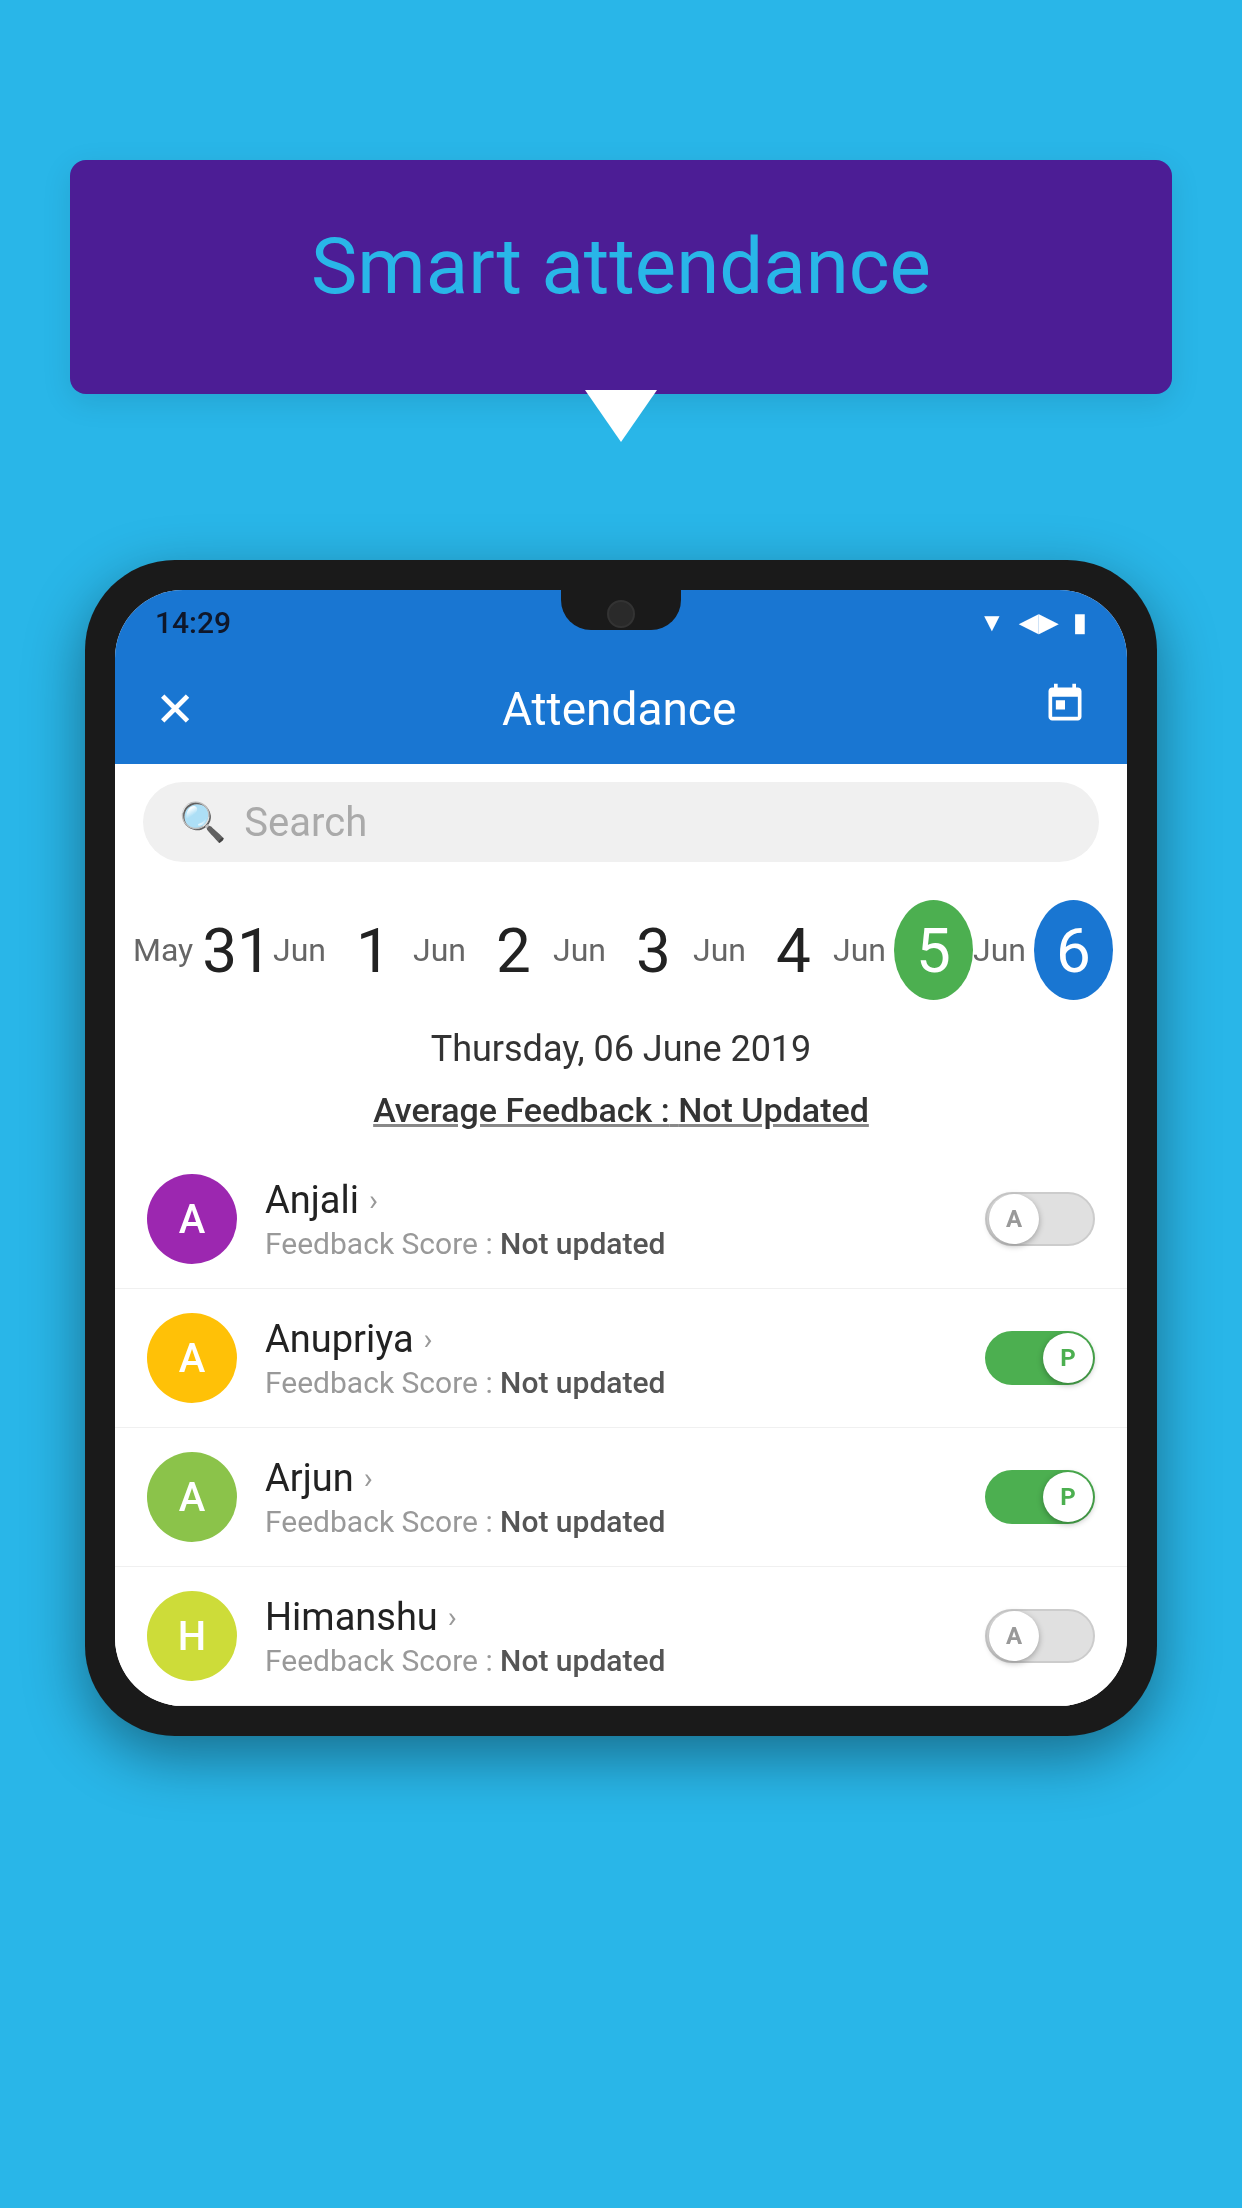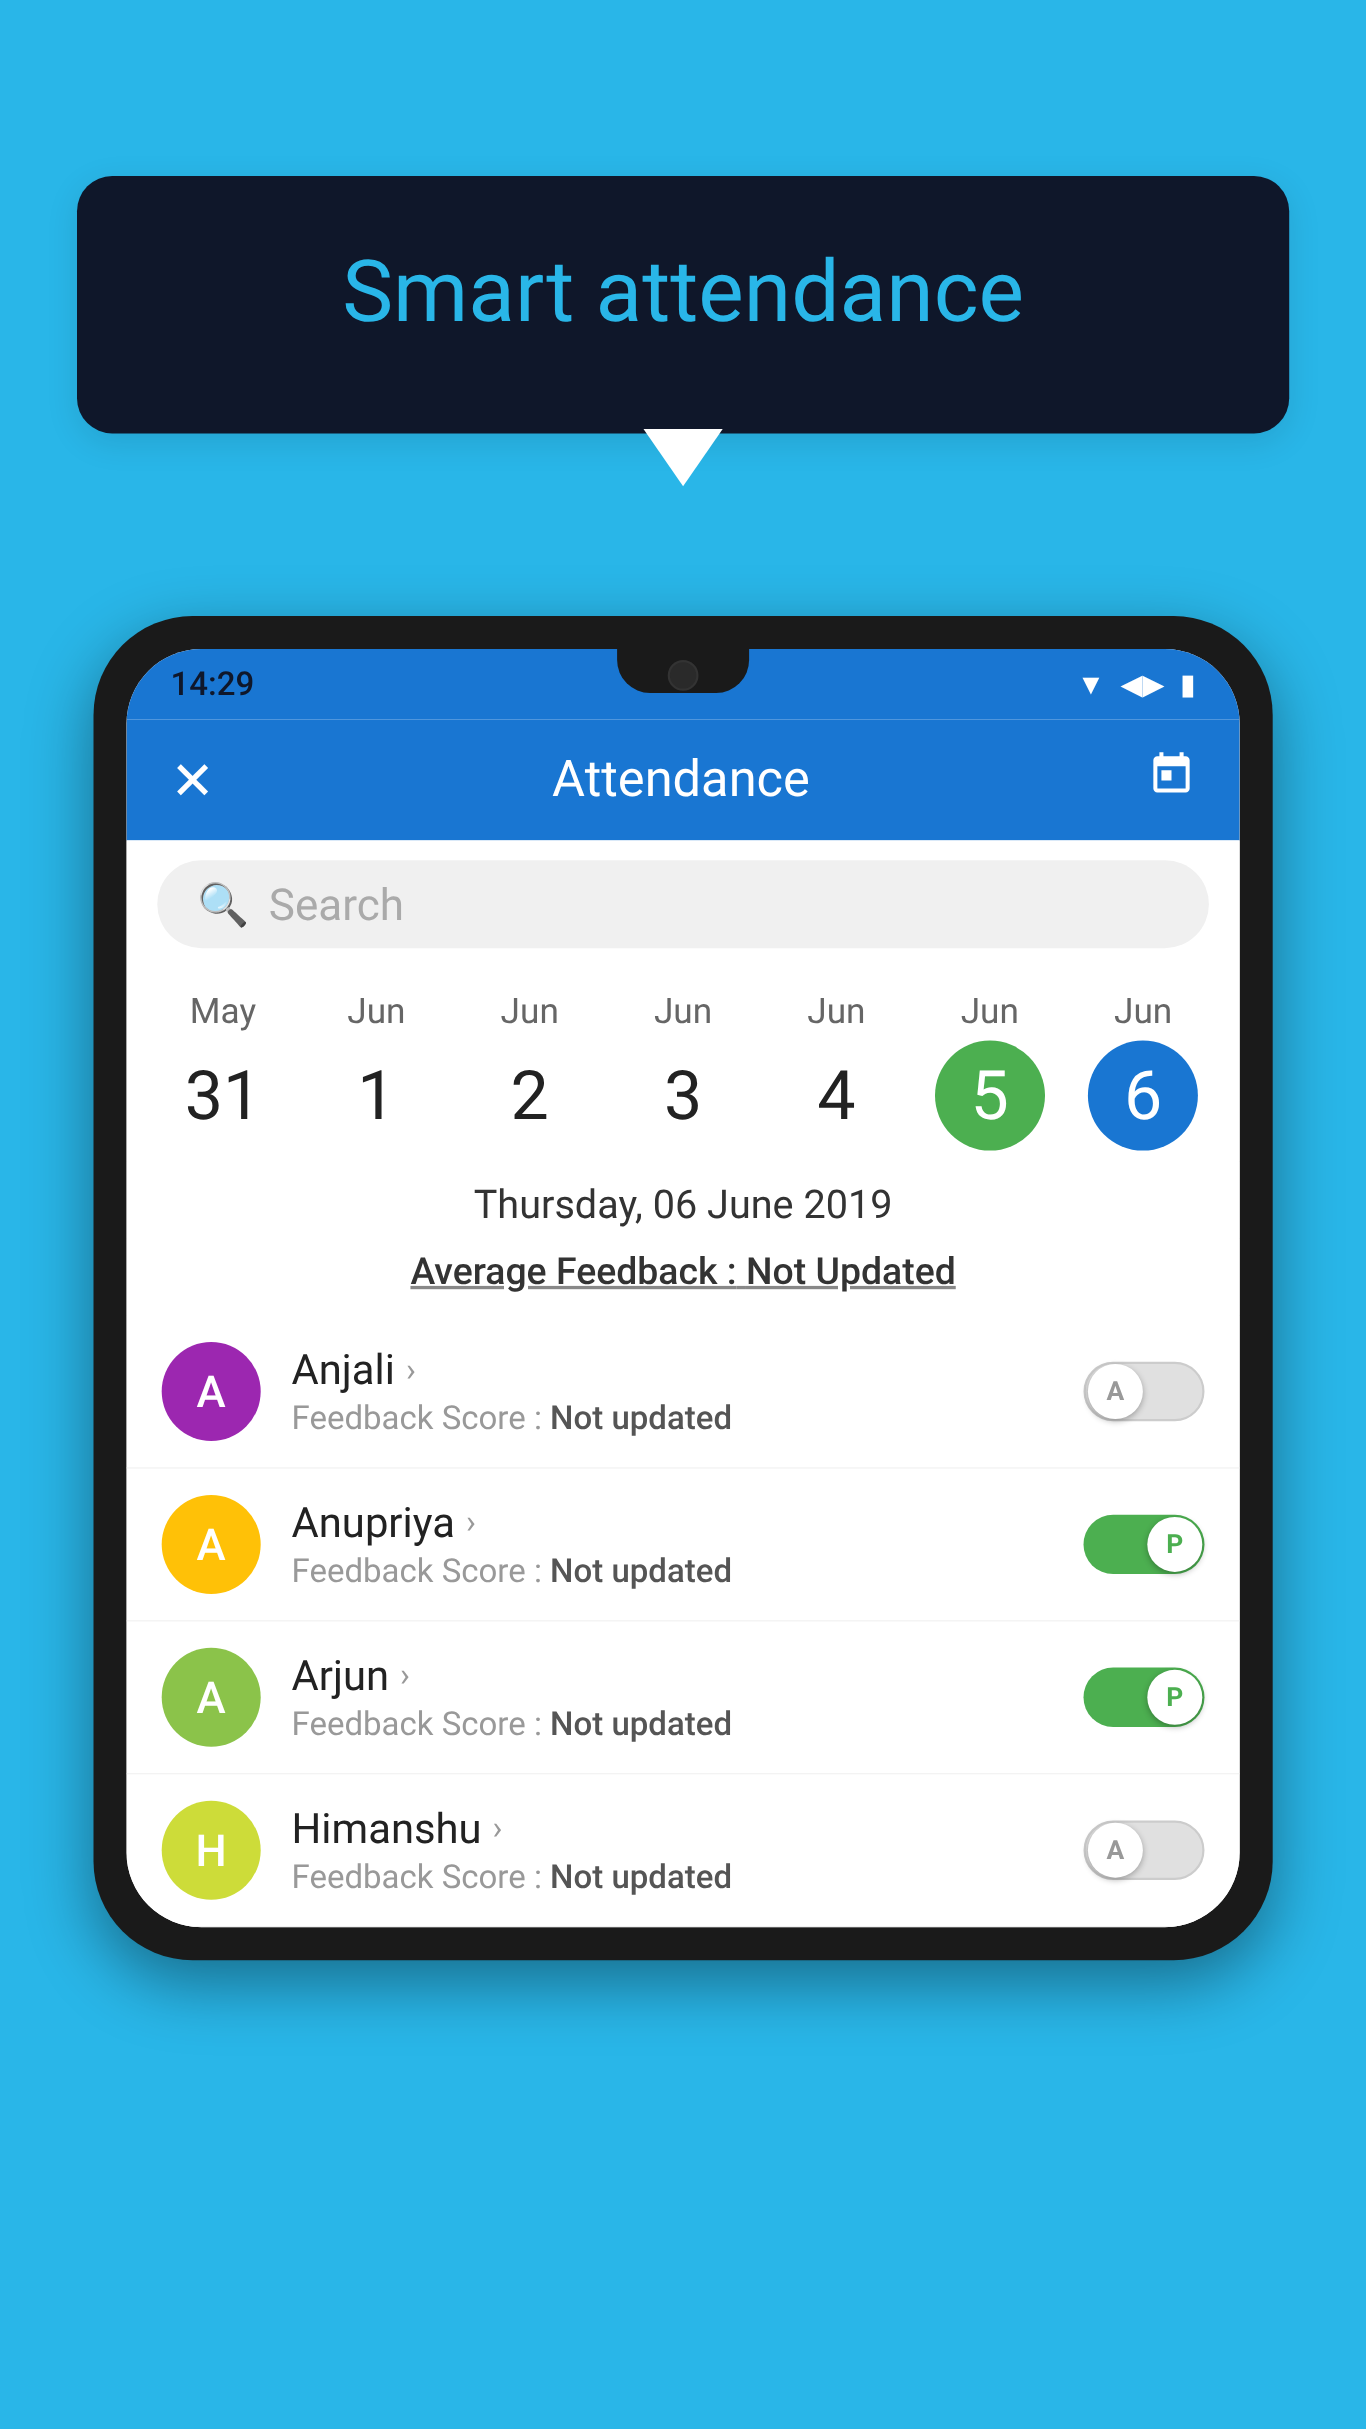--- a/index.html
+++ b/index.html
@@ -15,22 +15,22 @@
 
     
     .speech-bubble-container {
       position: absolute;
       top: 160px;
       left: 70px;
       right: 70px;
     }
 
     .speech-bubble {
-      background: #0f172a;
-      border-radius: 32px;
+      background: #4c1d95;
+      border-radius: 16px;
       padding: 60px 80px;
       text-align: center;
       box-shadow: 0 8px 30px rgba(0,0,0,0.1);
       position: relative;
     }
 
     .speech-bubble::after {
       content: '';
       position: absolute;
       bottom: -48px;
@@ -195,21 +195,20 @@
     .calendar-strip {
       padding: 20px 18px 10px;
       display: flex;
       justify-content: space-around;
       align-items: flex-end;
       background: white;
     }
 
     .cal-day {
       display: flex;
-      flex-direction: column;
       align-items: center;
       gap: 8px;
       width: 140px;
     }
 
     .cal-month {
       font-size: 32px;
       color: #666;
       font-weight: 400;
     }

